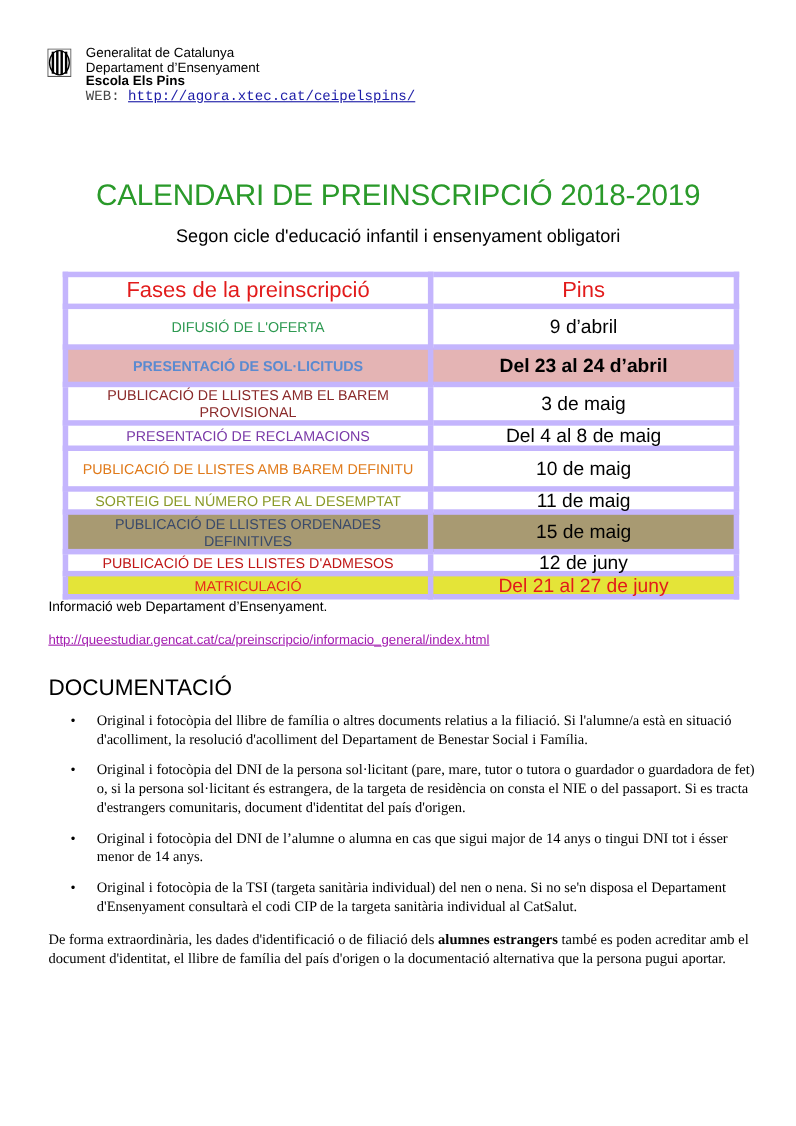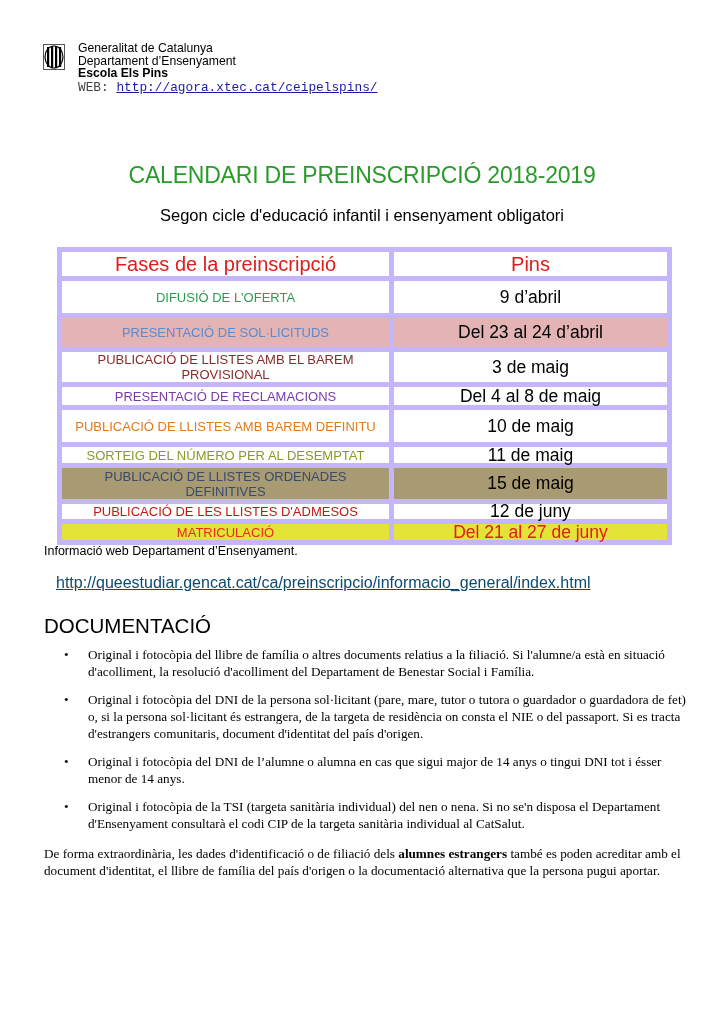--- a/index.html
+++ b/index.html
@@ -6,35 +6,35 @@
   body { width: 724px; height: 1024px; position: relative; overflow: hidden; font-family: "Liberation Sans", sans-serif; color: #000; }
 
   .header { position: absolute; left: 43px; top: 42px; }
   .logo { position: absolute; left: 0; top: 2px; width: 22px; height: 26px; }
   .hdr-lines { position: absolute; left: 35px; top: 0; white-space: nowrap; }
   .hdr-line { font-size: 12.2px; line-height: 12.5px; }
   .hdr-bold { font-weight: bold; }
   .hdr-web { font-family: "Liberation Mono", monospace; font-size: 12.8px; line-height: 15px; color: #444; }
   .hdr-web a { color: #1a1aa6; text-decoration: underline; }
 
-  .title { position: absolute; left: 0; width: 724px; top: 162px; text-align: center; color: #2a9a2a; font-size: 23px; letter-spacing: -0.2px; }
+  .title { position: absolute; left: 0; width: 724px; top: 162px; text-align: center; color: #2a9a2a; font-size: 27px; letter-spacing: -0.2px; }
   .subtitle { position: absolute; left: 0; width: 724px; top: 206px; text-align: center; font-size: 16.5px; }
 
   table.cal { position: absolute; left: 57px; top: 247px; width: 610px; border-collapse: collapse; table-layout: fixed; }
   table.cal td { border: 5px solid #c4b5fd; text-align: center; padding: 0 4px; vertical-align: middle; line-height: 15px; }
   table.cal col.c1 { width: 332px; }
   table.cal col.c2 { width: 278px; }
   .th { color: #e21b1b; font-size: 20px; height: 24px; }
   .phase { font-size: 13px; }
   .date { font-size: 17.5px; }
-  .r1 { height: 37px; } .r2 { height: 34px; } .r3 { height: 35px; border-radius: 16px; } .r4 { height: 23px; }
+  .r1 { height: 37px; } .r2 { height: 34px; font-weight: bold; } .r3 { height: 35px; border-radius: 16px; } .r4 { height: 23px; }
   .r5 { height: 37px; } .r6 { height: 21px; } .r7 { height: 36px; } .r8 { height: 20px; } .r9 { height: 21px; }
 
   .info { position: absolute; left: 44px; top: 544px; font-size: 12.5px; }
-  .link2 { position: absolute; left: 44px; top: 574px; font-size: 16px; color: #0c4a6e; text-decoration: underline; margin-left: 12px; }
+  .link2 { position: absolute; left: 44px; top: 574px; font-size: 12px; color: #a21caf; text-decoration: underline; }
   .doc-h { position: absolute; left: 44px; top: 614px; font-size: 20.5px; }
 
   .bullets { position: absolute; left: 64px; top: 646px; width: 630px; font-family: "Liberation Serif", serif; font-size: 13.2px; line-height: 17px; margin: 0; padding: 0; list-style: none; }
   .bullets li { position: relative; padding-left: 24px; margin-bottom: 11px; }
   .bullets li .dot { position: absolute; left: 0; top: 0; }
   .para { position: absolute; left: 44px; top: 845px; width: 650px; font-family: "Liberation Serif", serif; font-size: 13.2px; line-height: 17px; }
 </style>
 </head>
 <body>
 

